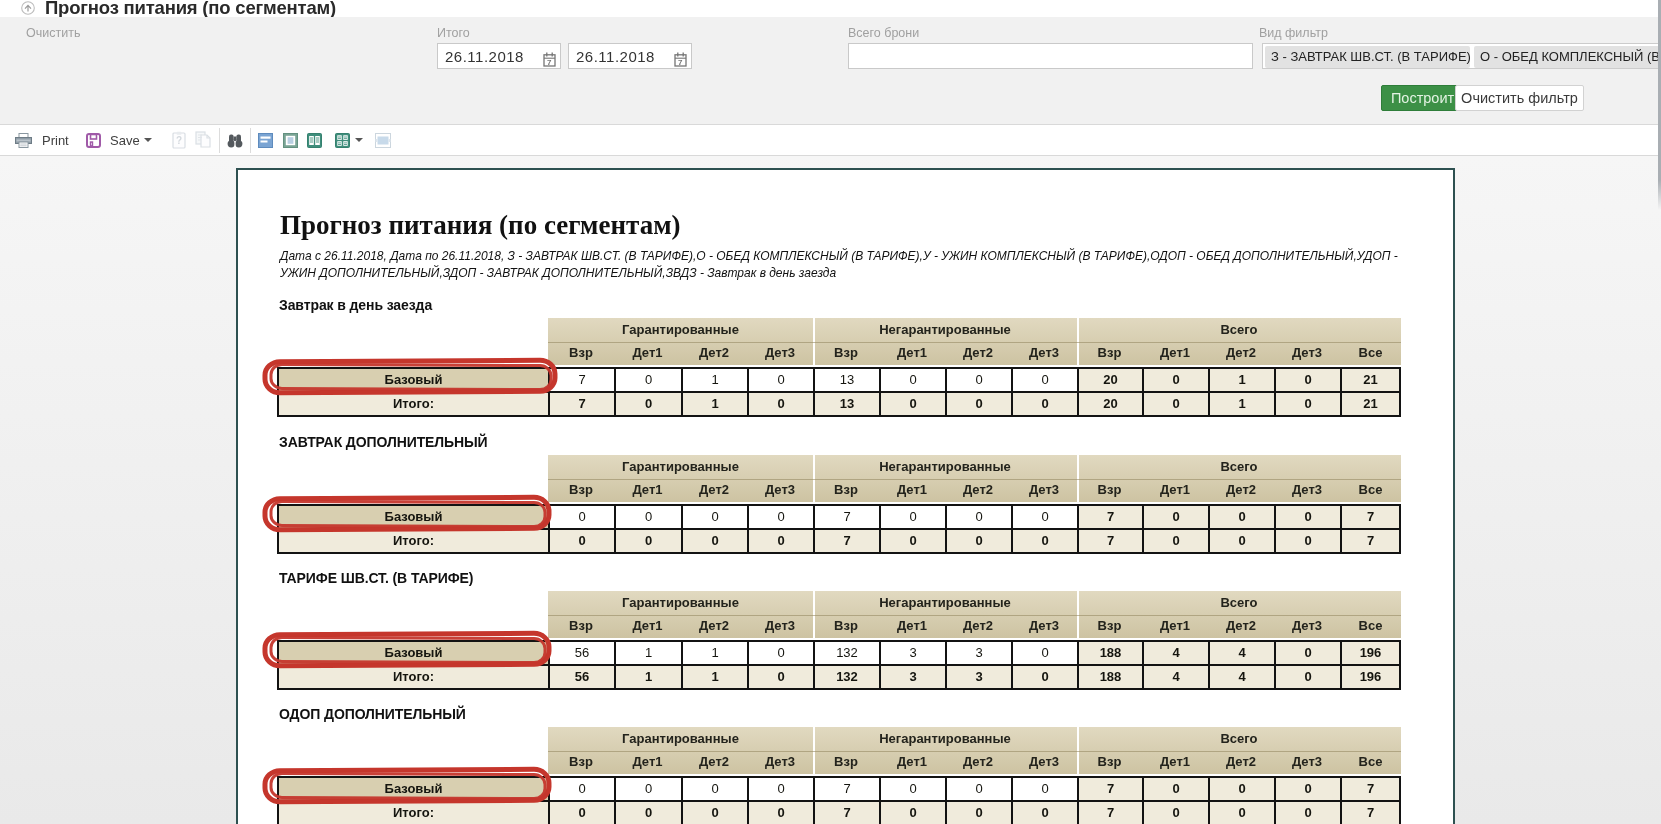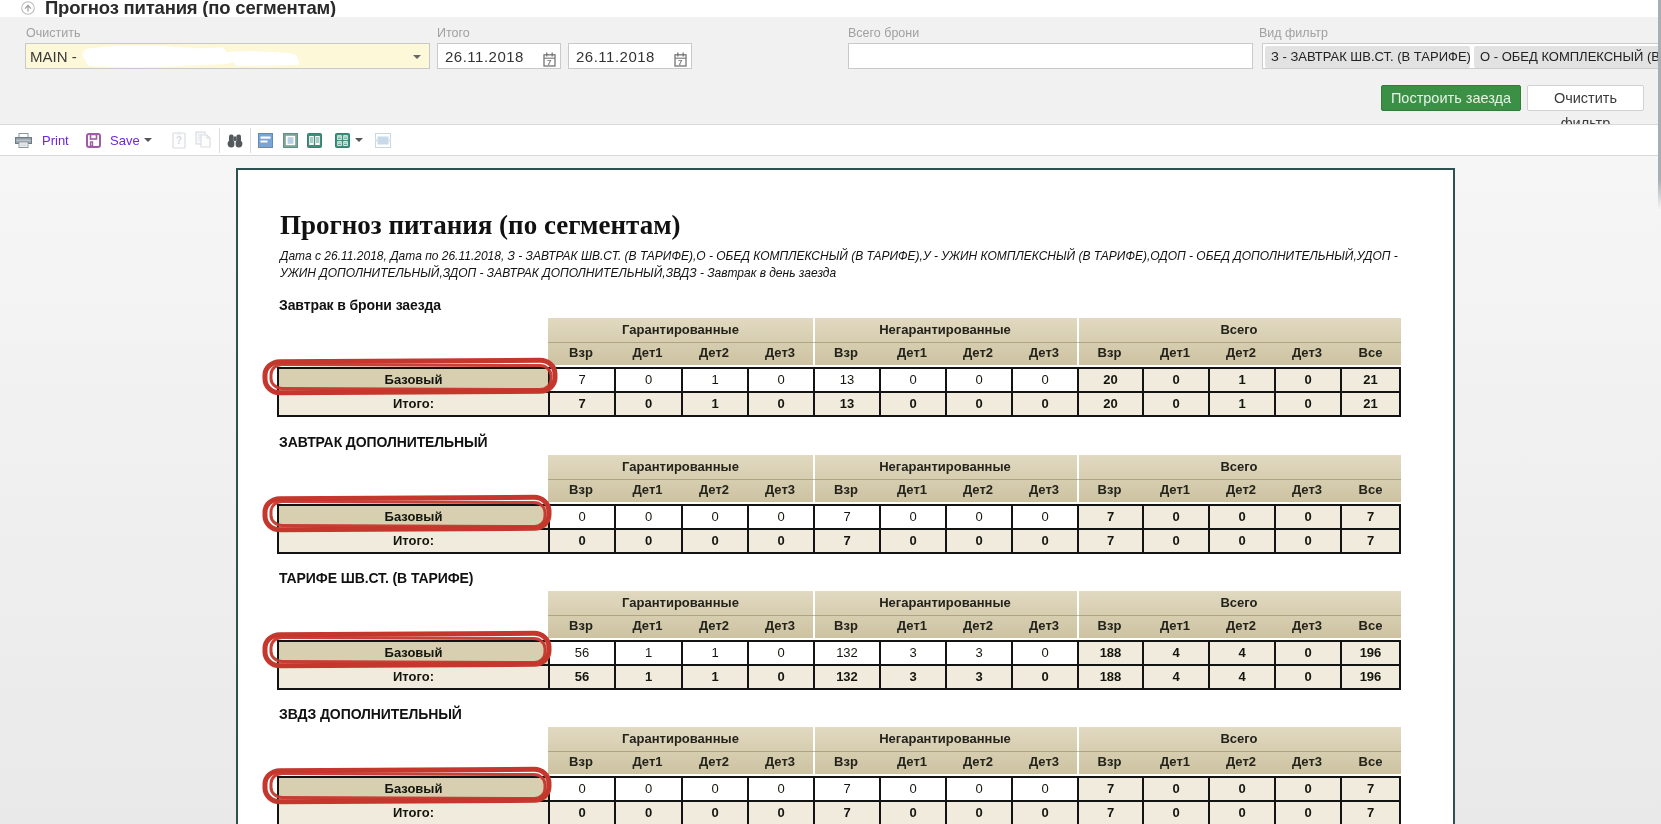--- a/index.html
+++ b/index.html
@@ -20,21 +20,21 @@
 .chipfield { position:absolute; top:43px; height:26px; background:#fff; border:1px solid #ccc;
   white-space:nowrap; overflow:hidden; padding:1px 0 0 2px; }
 .chip { position:absolute; top:2px; height:22px; line-height:22px; background:#e2e2e2; border-radius:2px;
   font-size:13px; color:#222; text-align:left; padding-left:6px; overflow:hidden; white-space:nowrap; }
 .btn { position:absolute; top:85px; height:26px; text-align:center; font-size:14.5px; line-height:25px;
   border-radius:2px; }
 .green { background:#3c9046; border:1px solid #2e7d39; color:#e4f3e4; }
 .white { background:#fff; border:1px solid #d2d2d2; color:#3a3a3a; }
 #toolbar { position:absolute; left:0; top:124px; width:1661px; height:32px; background:#fff;
   border-top:1px solid #d9d9d9; border-bottom:1px solid #d9d9d9; }
-#toolbar .tlab { position:absolute; top:8px; font-size:13px; color:#6d28d9; }
+#toolbar .tlab { position:absolute; top:8px; font-size:13px; color:#404040; }
 .ti { position:absolute; }
 .tsep { position:absolute; top:3px; width:1px; height:25px; background:#dcdcdc; }
 .caret { position:absolute; width:0; height:0; border-left:4px solid transparent;
   border-right:4px solid transparent; border-top:4px solid #555; }
 #viewer { position:absolute; left:0; top:156px; width:1661px; height:668px;
   background:linear-gradient(#f6f6f6,#e9e9e9); }
 #page { position:absolute; left:236px; top:12px; width:1219px; height:700px;
   background:#fff; border:2px solid #2e5151; }
 .rtitle { position:absolute; left:42px; top:40px; font-family:"Liberation Serif",serif;
   font-weight:bold; font-size:27px; color:#111; }
@@ -67,47 +67,41 @@
 <svg class="abs" style="left:21px;top:1px" width="14" height="14" viewBox="0 0 14 14">
       <circle cx="7" cy="7" r="6.3" fill="none" stroke="#bdbdbd" stroke-width="1.1"></circle>
       <path d="M7 10.6 V4.6 M4 7.6 L7 4.3 L10 7.6" fill="none" stroke="#9a9a9a" stroke-width="1.2"></path>
     </svg>
     <div class="ptitle">Прогноз питания (по сегментам)</div>
 <div id="fpanel"></div>
 <div class="flabel" style="left:26px">Очистить</div>
     <div class="flabel" style="left:437px">Итого</div>
     <div class="flabel" style="left:848px">Всего брони</div>
     <div class="flabel" style="left:1259px">Вид фильтр</div>
-    <div class="inp hotel" style="left:25px;width:405px;padding-left:4px">MAIN - <svg class="scrib" width="345" height="24" viewBox="0 0 345 24">
-        <path d="M41 9 Q85 4 122 7 Q152 10 172 8" stroke="#fff" stroke-width="13" fill="none" stroke-linecap="round"></path>
-        <path d="M43 15 Q95 18 152 14 L178 13" stroke="#fff" stroke-width="10" fill="none" stroke-linecap="round"></path>
-        <path d="M170 12 Q210 9 244 13" stroke="#fff" stroke-width="11" fill="none" stroke-linecap="round"></path>
-        <path d="M190 17 L248 16" stroke="#fff" stroke-width="6" fill="none" stroke-linecap="round"></path>
-      </svg><div class="selcaret"></div></div>
     <div class="inp date" style="left:437px;width:124px">26.11.2018<span class="calic"><svg width="13" height="15" viewBox="0 0 13 15">
           <rect x="1" y="2.8" width="11" height="11.2" fill="none" stroke="#757575" stroke-width="1.3"></rect>
           <line x1="3.8" y1="0.4" x2="3.8" y2="4.6" stroke="#757575" stroke-width="1.3"></line>
           <line x1="9.2" y1="0.4" x2="9.2" y2="4.6" stroke="#757575" stroke-width="1.3"></line>
           <line x1="1" y1="6.2" x2="12" y2="6.2" stroke="#757575" stroke-width="1.1"></line>
           <text x="6.5" y="13" font-size="8" fill="#757575" text-anchor="middle" font-family="Liberation Sans" font-weight="bold">7</text>
         </svg></span></div>
     <div class="inp date" style="left:568px;width:124px">26.11.2018<span class="calic"><svg width="13" height="15" viewBox="0 0 13 15">
           <rect x="1" y="2.8" width="11" height="11.2" fill="none" stroke="#757575" stroke-width="1.3"></rect>
           <line x1="3.8" y1="0.4" x2="3.8" y2="4.6" stroke="#757575" stroke-width="1.3"></line>
           <line x1="9.2" y1="0.4" x2="9.2" y2="4.6" stroke="#757575" stroke-width="1.3"></line>
           <line x1="1" y1="6.2" x2="12" y2="6.2" stroke="#757575" stroke-width="1.1"></line>
           <text x="6.5" y="13" font-size="8" fill="#757575" text-anchor="middle" font-family="Liberation Sans" font-weight="bold">7</text>
         </svg></span></div>
     <div class="inp" style="left:848px;width:405px"></div>
     <div class="chipfield" style="left:1262px;width:422px">
       <span class="chip" style="left:2px;width:205px">З - ЗАВТРАК ШВ.СТ. (В ТАРИФЕ)</span>
       <span class="chip" style="left:211px;width:240px">О - ОБЕД КОМПЛЕКСНЫЙ (В ТАРИФЕ)</span>
     </div>
     <div class="btn green" style="left:1381px;width:140px">Построить заезда</div>
-    <div class="btn white" style="left:1527px;width:117px">Очистить фильтр</div>
+    <div class="btn white" style="left:1455px;width:129px">Очистить фильтр</div>
 <div id="toolbar">
 <svg class="ti" style="left:15px;top:8px" width="17" height="15" viewBox="0 0 17 15">
         <rect x="4" y="0.5" width="9" height="4.5" fill="#fff" stroke="#8a97a0" stroke-width="1"></rect>
         <rect x="0.5" y="4.5" width="16" height="6" fill="#8f9ca6" stroke="#6e7c86" stroke-width="1"></rect>
         <rect x="1.5" y="6.5" width="14" height="2" fill="#b9c2c9"></rect>
         <rect x="4" y="9" width="9" height="5.5" fill="#fff" stroke="#8a97a0" stroke-width="1"></rect>
         <rect x="5.2" y="10.5" width="6.5" height="1" fill="#c2c8cd"></rect>
         <rect x="5.2" y="12.3" width="6.5" height="1" fill="#c2c8cd"></rect>
       </svg>
       <svg class="ti" style="left:86px;top:8px" width="15" height="15" viewBox="0 0 15 15">
@@ -192,21 +186,21 @@
 <div class="tsep" style="left:219px"></div>
 <div class="tsep" style="left:250px"></div>
 </div>
 <div id="viewer">
 <div id="page">
 <div class="rtitle">Прогноз питания (по сегментам)</div>
         <div class="rsub">
           <div class="rsubl">Дата с 26.11.2018, Дата по 26.11.2018, З - ЗАВТРАК ШВ.СТ. (В ТАРИФЕ),О - ОБЕД КОМПЛЕКСНЫЙ (В ТАРИФЕ),У - УЖИН КОМПЛЕКСНЫЙ (В ТАРИФЕ),ОДОП - ОБЕД ДОПОЛНИТЕЛЬНЫЙ,УДОП -</div>
           <div class="rsubl">УЖИН ДОПОЛНИТЕЛЬНЫЙ,ЗДОП - ЗАВТРАК ДОПОЛНИТЕЛЬНЫЙ,ЗВДЗ - Завтрак в день заезда</div>
         </div>
-        <div class="shead" style="top:127px">Завтрак в брони заезда</div>
+        <div class="shead" style="top:127px">Завтрак в день заезда</div>
         <div class="tbl" style="top:148px">
           <div class="ghead">
             <div class="glab" style="left:271px;width:265px">Гарантированные</div>
             <div class="glab" style="left:536px;width:264px">Негарантированные</div>
             <div class="glab" style="left:800px;width:324px">Всего</div>
             <div class="gsep" style="left:536px"></div>
             <div class="gsep" style="left:800px"></div>
             <div class="slab" style="left:271px;width:66px">Взр</div>
             <div class="slab" style="left:337px;width:67px">Дет1</div>
             <div class="slab" style="left:404px;width:66px">Дет2</div>
@@ -363,21 +357,21 @@
             <div class="cell tot" style="left:867px;width:64px;top:26px">4</div>
             <div class="cell tot" style="left:933px;width:64px;top:26px">4</div>
             <div class="cell tot" style="left:999px;width:64px;top:26px">0</div>
             <div class="cell tot" style="left:1065px;width:57px;top:26px">196</div>
           </div>
         </div>
         <svg class="redann" style="left:22px;top:459px" width="316" height="48" viewBox="0 0 316 48">
           <rect x="5" y="5" width="284" height="31" rx="15" ry="13.5" fill="none" stroke="#c5362c" stroke-width="5" transform="rotate(-0.3 150 22)"></rect>
           <rect x="11" y="9" width="274" height="24" rx="11" ry="10" fill="none" stroke="#c5362c" stroke-width="3" opacity="0.95" transform="rotate(0.25 150 22)"></rect>
         </svg>
-        <div class="shead" style="top:536px">ЗВДЗ ДОПОЛНИТЕЛЬНЫЙ</div>
+        <div class="shead" style="top:536px">ОДОП ДОПОЛНИТЕЛЬНЫЙ</div>
         <div class="tbl" style="top:557px">
           <div class="ghead">
             <div class="glab" style="left:271px;width:265px">Гарантированные</div>
             <div class="glab" style="left:536px;width:264px">Негарантированные</div>
             <div class="glab" style="left:800px;width:324px">Всего</div>
             <div class="gsep" style="left:536px"></div>
             <div class="gsep" style="left:800px"></div>
             <div class="slab" style="left:271px;width:66px">Взр</div>
             <div class="slab" style="left:337px;width:67px">Дет1</div>
             <div class="slab" style="left:404px;width:66px">Дет2</div>

